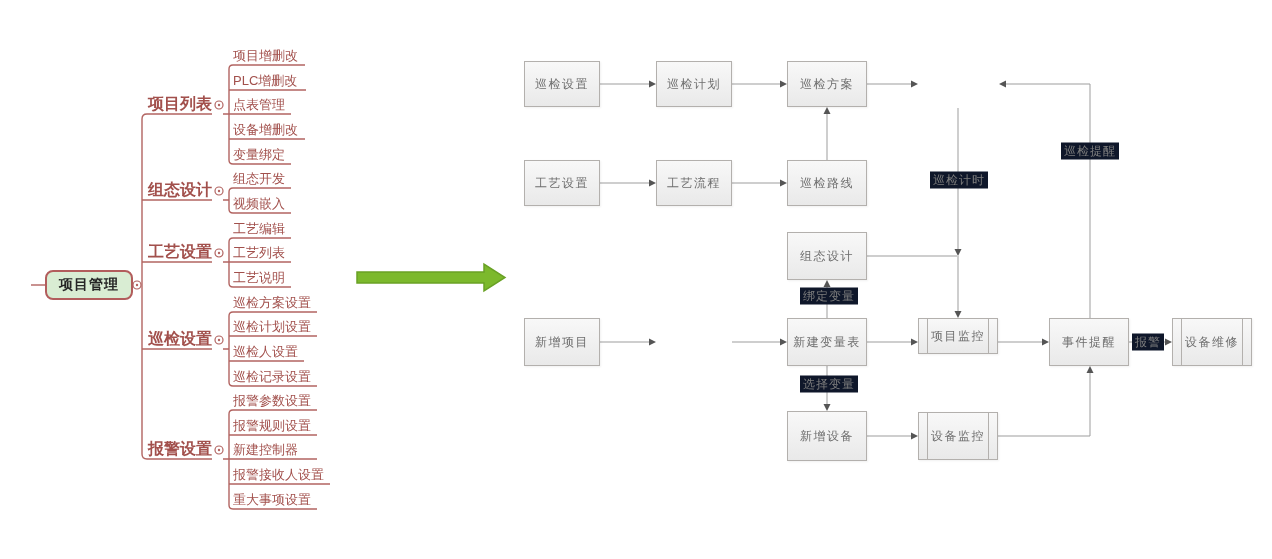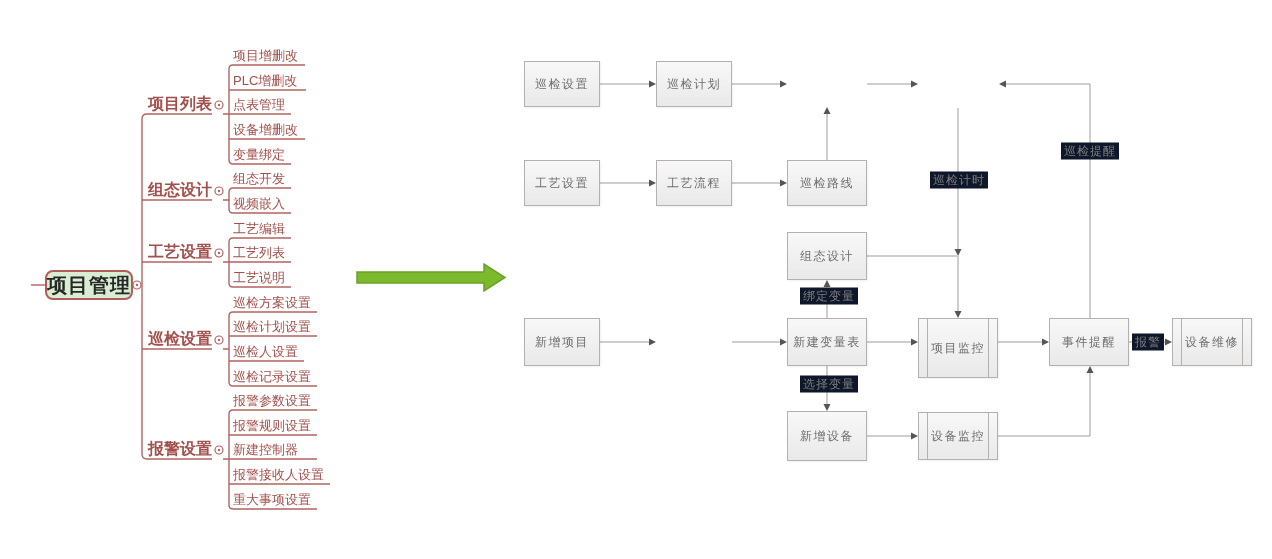--- a/index.html
+++ b/index.html
@@ -6,21 +6,21 @@
   .canvas{
     position:relative;width:1272px;height:559px;background:#ffffff;overflow:hidden;
     font-family:"Liberation Sans","DejaVu Sans",sans-serif;
   }
   .canvas svg.layer{position:absolute;left:0;top:0;}
   
   .mm-root{
     position:absolute;left:45px;top:270px;width:84px;height:26px;
     background:#d9edd3;border:2px solid #b25d5c;border-radius:8px;
     display:flex;align-items:center;justify-content:center;
-    font-size:20px;font-weight:bold;color:#262626;letter-spacing:1px;
+    font-size:14px;font-weight:bold;color:#262626;letter-spacing:1px;
   }
   .mm-branch{
     position:absolute;left:138px;width:74px;height:19px;line-height:19px;
     text-align:right;font-size:16px;font-weight:bold;color:#a2504c;
   }
   .mm-leaf{
     position:absolute;left:233px;height:17px;line-height:17px;
     font-size:13px;color:#a2504c;white-space:nowrap;
   }
   
@@ -161,20 +161,23 @@
   <div class="mm-leaf" style="top:441px">新建控制器</div>
   <div class="mm-leaf" style="top:466px">报警接收人设置</div>
   <div class="mm-leaf" style="top:491px">重大事项设置</div>
 
   <div class="fnode" style="left:524px;top:61px;width:76px;height:46px">
       <span class="lbl">巡检设置</span>
     </div>
   <div class="fnode" style="left:656px;top:61px;width:76px;height:46px">
       <span class="lbl">巡检计划</span>
     </div>
+  <div class="fnode" style="left:787px;top:61px;width:80px;height:46px">
+      <span class="lbl">巡检方案</span>
+    </div>
 
   <div class="fnode" style="left:524px;top:160px;width:76px;height:46px">
       <span class="lbl">工艺设置</span>
     </div>
   <div class="fnode" style="left:656px;top:160px;width:76px;height:46px">
       <span class="lbl">工艺流程</span>
     </div>
   <div class="fnode" style="left:787px;top:160px;width:80px;height:46px">
       <span class="lbl">巡检路线</span>
     </div>
@@ -182,21 +185,21 @@
   <div class="fnode" style="left:787px;top:232px;width:80px;height:48px">
       <span class="lbl">组态设计</span>
     </div>
 
   <div class="fnode" style="left:524px;top:318px;width:76px;height:48px">
       <span class="lbl">新增项目</span>
     </div>
   <div class="fnode" style="left:787px;top:318px;width:80px;height:48px">
       <span class="lbl">新建变量表</span>
     </div>
-  <div class="fnode" style="left:918px;top:318px;width:80px;height:60px">
+  <div class="fnode" style="left:918px;top:318px;width:80px;height:36px">
       <span class="bar l"></span>
       <span class="bar r"></span>
       <span class="lbl">项目监控</span>
     </div>
   <div class="fnode" style="left:1049px;top:318px;width:80px;height:48px">
       <span class="lbl">事件提醒</span>
     </div>
   <div class="fnode" style="left:1172px;top:318px;width:80px;height:48px">
       <span class="bar l"></span>
       <span class="bar r"></span>

